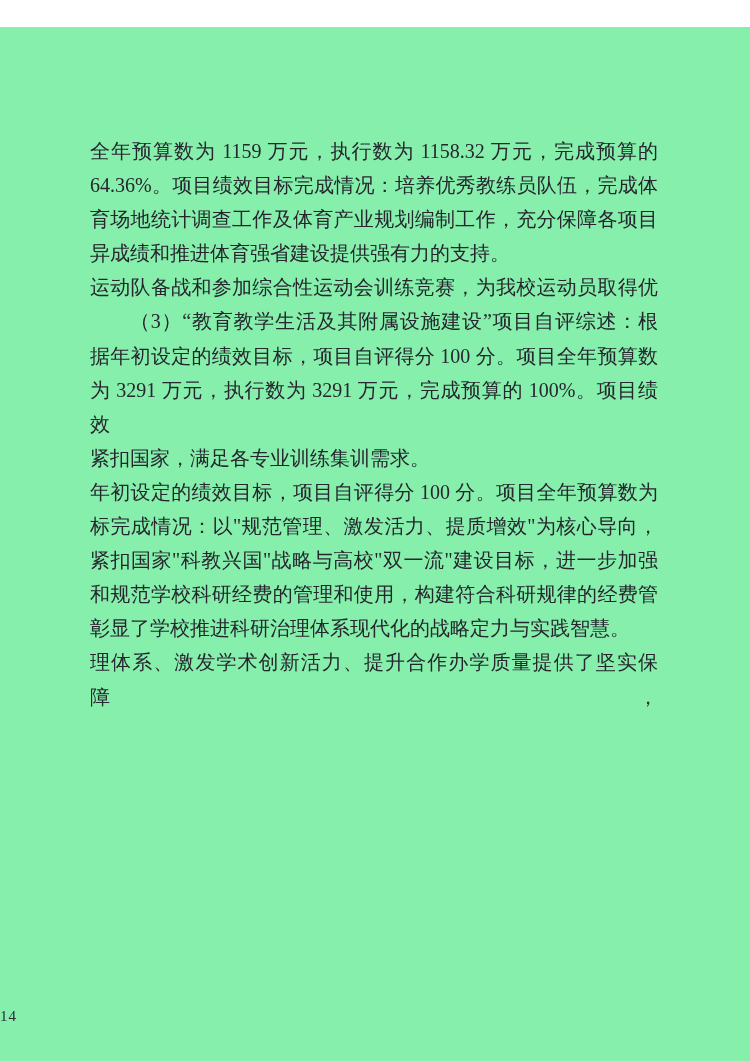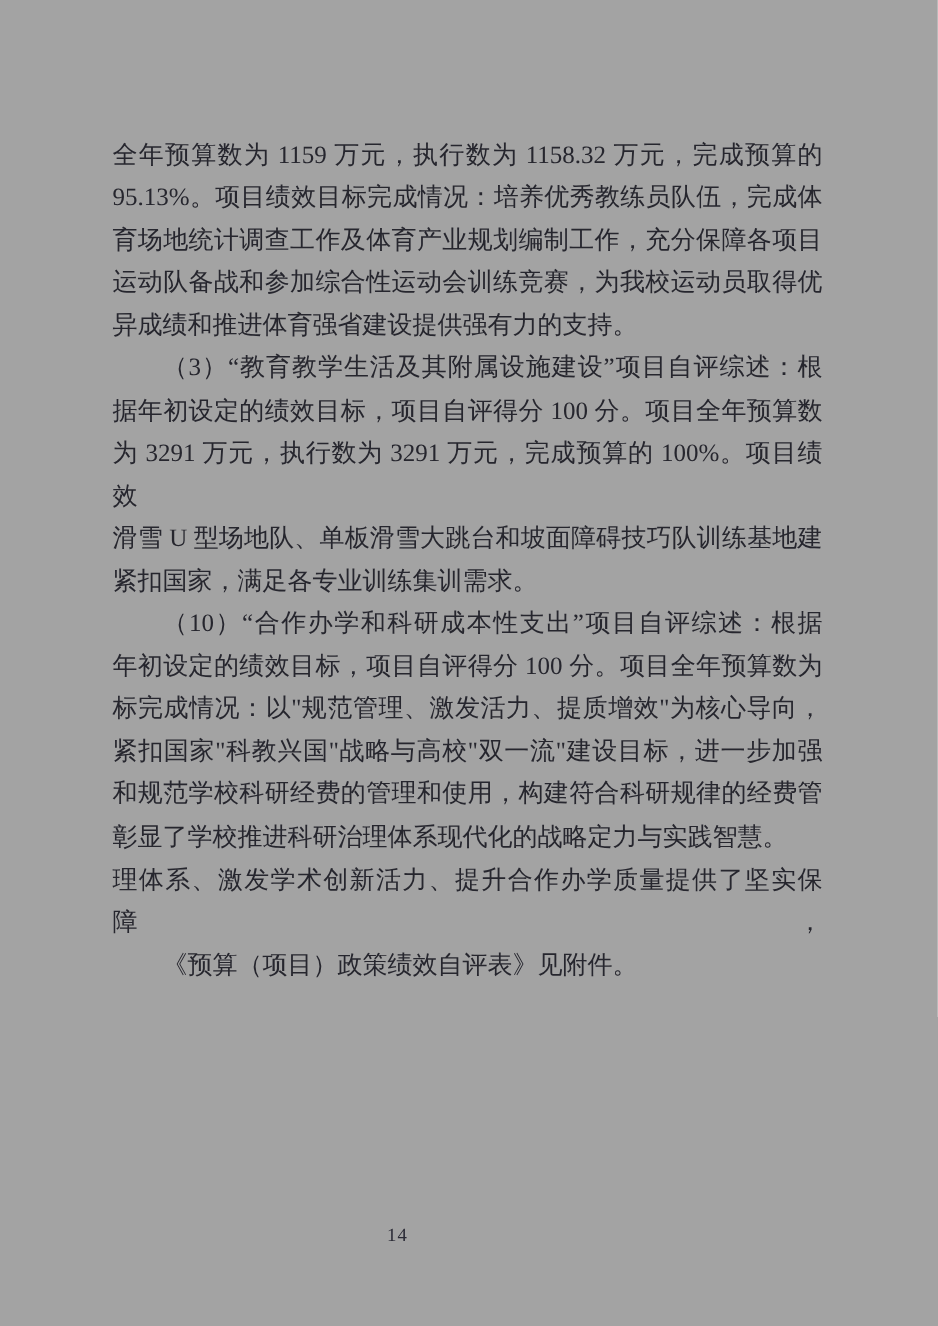--- a/index.html
+++ b/index.html
@@ -7,21 +7,22 @@
     width: 750px;
     height: 1061px;
     background: #ffffff;
     position: relative;
     overflow: hidden;
     font-family: "Liberation Serif", "DejaVu Serif", serif;
   }
   .page {
     position: absolute;
     inset: 0;
-    background: #a3a3a3;
+    background: #86efac;
+    margin-top: 27px;
   }
   .body-text {
     position: absolute;
     left: 90px;
     top: 107px;
     width: 568px;
     font-size: 20px;
     line-height: 34.1px;
     color: #26262e;
   }
@@ -36,56 +37,51 @@
     text-align-last: left;
   }
   .line.indent {
     text-indent: 2em;
   }
   .page-footer {
     position: absolute;
     top: 980px;
     left: 0;
     width: 636px;
-    text-align: center;
+    text-align: left;
   }
   .page-number {
     font-size: 15px;
     color: #2a2a35;
     letter-spacing: 1px;
   }
 </style>
 </head>
 <body>
 
 <div class="page">
   <main class="body-text">
       <div class="paragraph">
         <div class="line">全年预算数为 1159 万元，执行数为 1158.32 万元，完成预算的</div>
-        <div class="line">95.13%。项目绩效目标完成情况：培养优秀教练员队伍，完成体</div>
+        <div class="line">64.36%。项目绩效目标完成情况：培养优秀教练员队伍，完成体</div>
         <div class="line">育场地统计调查工作及体育产业规划编制工作，充分保障各项目</div>
+        <div class="line last">异成绩和推进体育强省建设提供强有力的支持。</div>
         <div class="line">运动队备战和参加综合性运动会训练竞赛，为我校运动员取得优</div>
-        <div class="line last">异成绩和推进体育强省建设提供强有力的支持。</div>
       </div>
       <div class="paragraph">
         <div class="line indent">（3）“教育教学生活及其附属设施建设”项目自评综述：根</div>
         <div class="line">据年初设定的绩效目标，项目自评得分 100 分。项目全年预算数</div>
         <div class="line">为 3291 万元，执行数为 3291 万元，完成预算的 100%。项目绩效</div>
-        <div class="line">滑雪 U 型场地队、单板滑雪大跳台和坡面障碍技巧队训练基地建</div>
         <div class="line last">紧扣国家，满足各专业训练集训需求。</div>
       </div>
       <div class="paragraph">
-        <div class="line indent">（10）“合作办学和科研成本性支出”项目自评综述：根据</div>
         <div class="line">年初设定的绩效目标，项目自评得分 100 分。项目全年预算数为</div>
         <div class="line">标完成情况：以"规范管理、激发活力、提质增效"为核心导向，</div>
         <div class="line">紧扣国家"科教兴国"战略与高校"双一流"建设目标，进一步加强</div>
         <div class="line">和规范学校科研经费的管理和使用，构建符合科研规律的经费管</div>
         <div class="line last">彰显了学校推进科研治理体系现代化的战略定力与实践智慧。</div>
         <div class="line">理体系、激发学术创新活力、提升合作办学质量提供了坚实保障，</div>
-      </div>
-      <div class="paragraph">
-        <div class="line last indent">《预算（项目）政策绩效自评表》见附件。</div>
       </div>
     </main>
   <footer class="page-footer">
     <span class="page-number">14</span>
   </footer>
 </div>
 
 </body></html>

